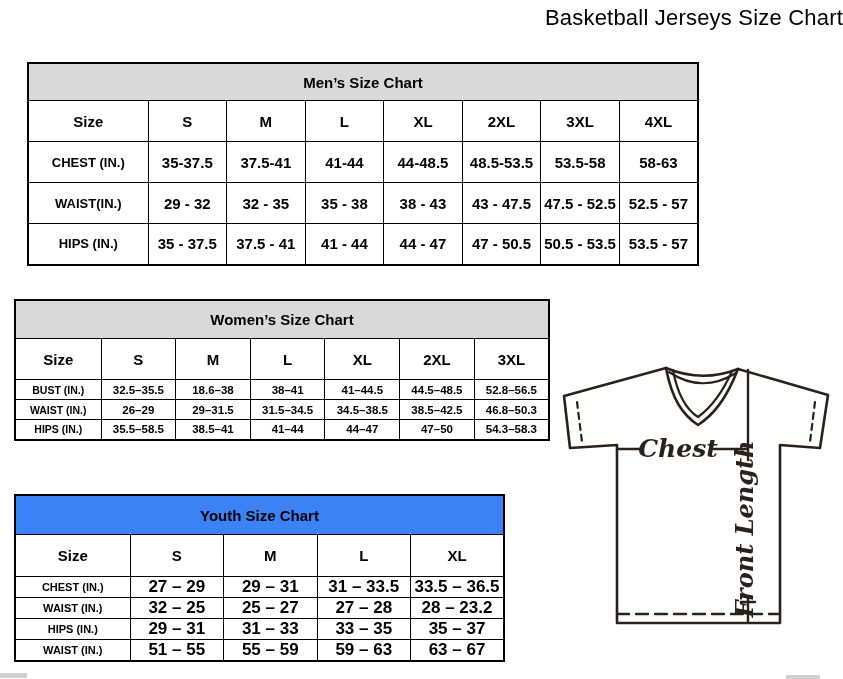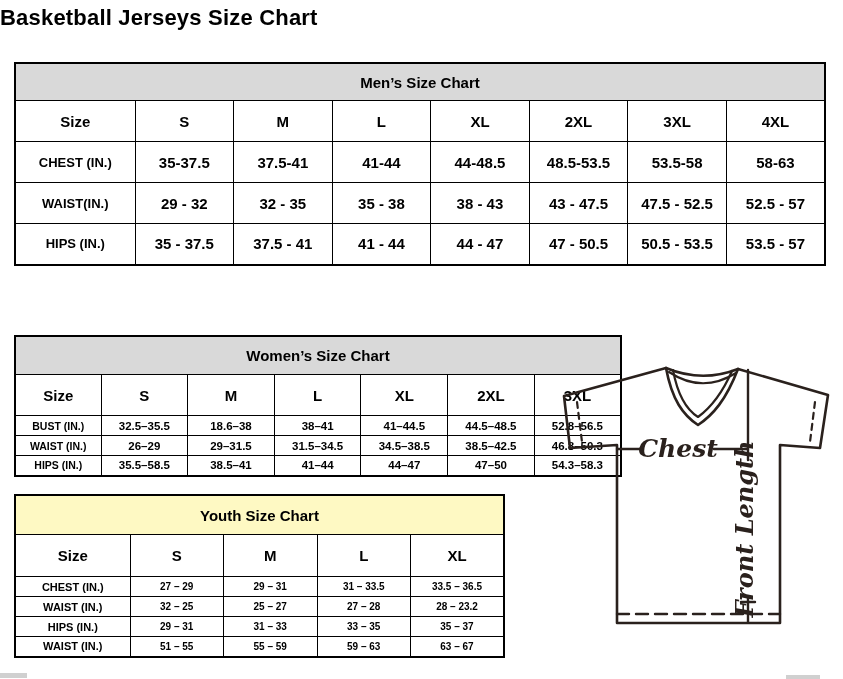--- a/index.html
+++ b/index.html
@@ -2,55 +2,55 @@
 <html><head>
 <meta charset="utf-8">
 <style>
   html,body{margin:0;padding:0;background:#ffffff;}
   .canvas{
     position:relative;width:843px;height:679px;background:#ffffff;
     font-family:"Liberation Sans",sans-serif;color:#000;overflow:hidden;
   }
   .page-title{
     position:absolute;top:5px;left:0;width:100%;margin:0;
-    text-align:left;font-size:22px;font-weight:bold;letter-spacing:0.2px;
+    text-align:right;font-size:22px;font-weight:normal;letter-spacing:0.2px;
   }
   table.size-chart{
     position:absolute;border-collapse:collapse;table-layout:fixed;
     background:#fff;border:2.5px solid #000;
   }
   .size-chart th,.size-chart td{
     border:1.6px solid #000;text-align:center;vertical-align:middle;
     font-weight:bold;padding:0;overflow:hidden;white-space:nowrap;
   }
   .size-chart .title-row th{font-size:15px;}
   
-  #mens{left:14px;top:62px;width:812px;padding-left:44px;}
+  #mens{left:27px;top:62px;width:672px;padding-left:44px;}
   #mens .label-col{width:120px;}
   #mens .title-row th{height:36px;}
   #mens .size-row th{height:40px;font-size:15px;}
   #mens tbody tr{height:41px;}
   #mens tbody th{font-size:13px;}
   #mens tbody td{font-size:15px;text-align:center;}
   
-  #womens{left:14px;top:299px;width:608px;margin-top:36px;}
+  #womens{left:14px;top:299px;width:536px;}
   #womens .label-col{width:86px;}
   #womens .title-row th{height:37px;}
   #womens .size-row th{height:40px;font-size:15px;}
   #womens tbody tr{height:20px;}
   #womens tbody th{font-size:10.5px;}
   #womens tbody td{font-size:11.5px;}
   
   #youth{left:14px;top:494px;width:491px;}
   #youth .label-col{width:115px;}
   #youth .title-row th{height:38px;}
   #youth .size-row th{height:41px;font-size:15px;}
   #youth tbody tr{height:20px;}
   #youth tbody th{font-size:11px;}
-  #youth tbody td{font-size:10px;}
+  #youth tbody td{font-size:17px;}
   
   .jersey{position:absolute;left:556px;top:356px;}
   
   .frag{position:absolute;background:#d0d0d0;}
   #frag-left{left:0;top:673px;width:27px;height:5px;}
   #frag-right{left:786px;top:675px;width:34px;height:4px;}
 </style>
 </head>
 <body>
 
@@ -176,21 +176,21 @@
   <table id="youth" class="size-chart">
       <colgroup>
         <col class="label-col">
         <col>
         <col>
         <col>
         <col>
       </colgroup>
       <thead>
         <tr class="title-row">
-          <th colspan="5" style="background: #fef9c3;">Youth Size Chart</th>
+          <th colspan="5" style="background: #3b82f6;">Youth Size Chart</th>
         </tr>
         <tr class="size-row">
           <th>Size</th>
           <th>S</th>
           <th>M</th>
           <th>L</th>
           <th>XL</th>
         </tr>
       </thead>
       <tbody>

